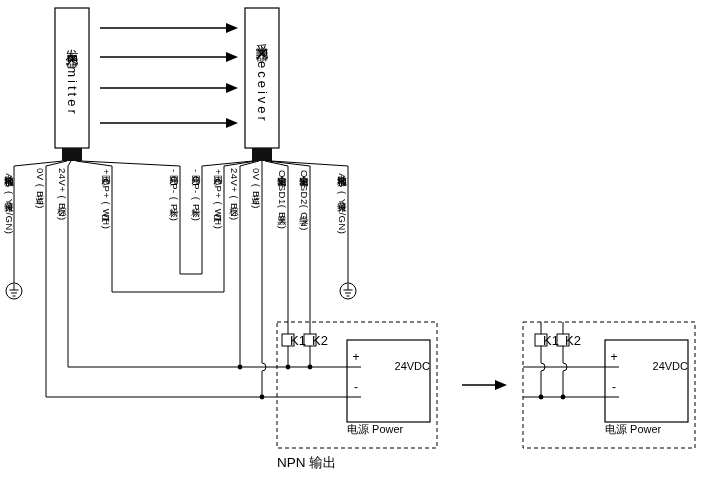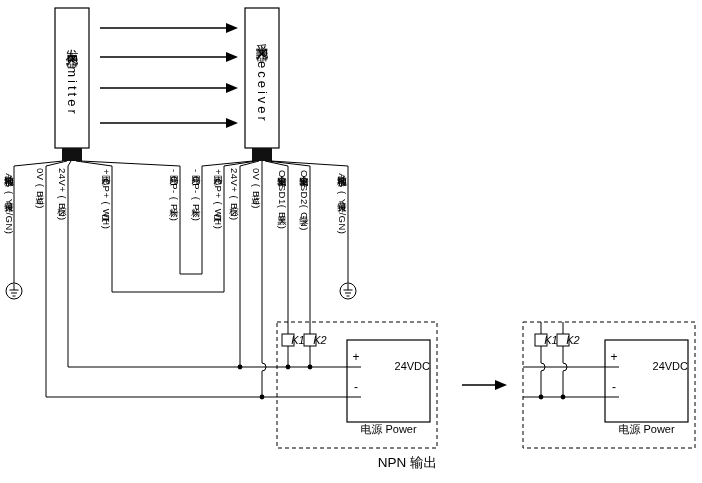--- a/index.html
+++ b/index.html
@@ -13,25 +13,25 @@
   .vbox span{
     writing-mode:vertical-rl;text-orientation:mixed;
     font-size:13px;letter-spacing:3px;line-height:1;white-space:nowrap;
   }
   .wlabel{
     writing-mode:vertical-rl;text-orientation:mixed;
     font-size:9.5px;line-height:1;letter-spacing:0.5px;
     width:13px;top:168px;white-space:nowrap;
   }
   .kbox{width:32px;height:12px;display:flex;align-items:center;justify-content:center;
-    font-size:11px;line-height:1;font-style:italic;}
+    font-size:13px;line-height:1;}
   .term{width:16px;text-align:center;font-size:12px;line-height:1;}
   .supply{width:69px;text-align:right;font-size:11px;line-height:1;}
-  .power{width:83px;text-align:center;font-size:11px;line-height:1;}
-  .caption{text-align:right;font-size:13.5px;line-height:1;}
+  .power{width:83px;text-align:left;font-size:11px;line-height:1;}
+  .caption{text-align:left;font-size:13.5px;line-height:1;}
 </style>
 </head>
 <body>
 
 <div class="stage">
 
   <svg width="702" height="483" viewBox="0 0 702 483" fill="none" stroke="#000" stroke-width="1">
 
     <rect x="55" y="8" width="34" height="140" fill="#fff" stroke-width="1.2"></rect>
     <rect x="62" y="148" width="20" height="13" fill="#111" stroke="none"></rect>

